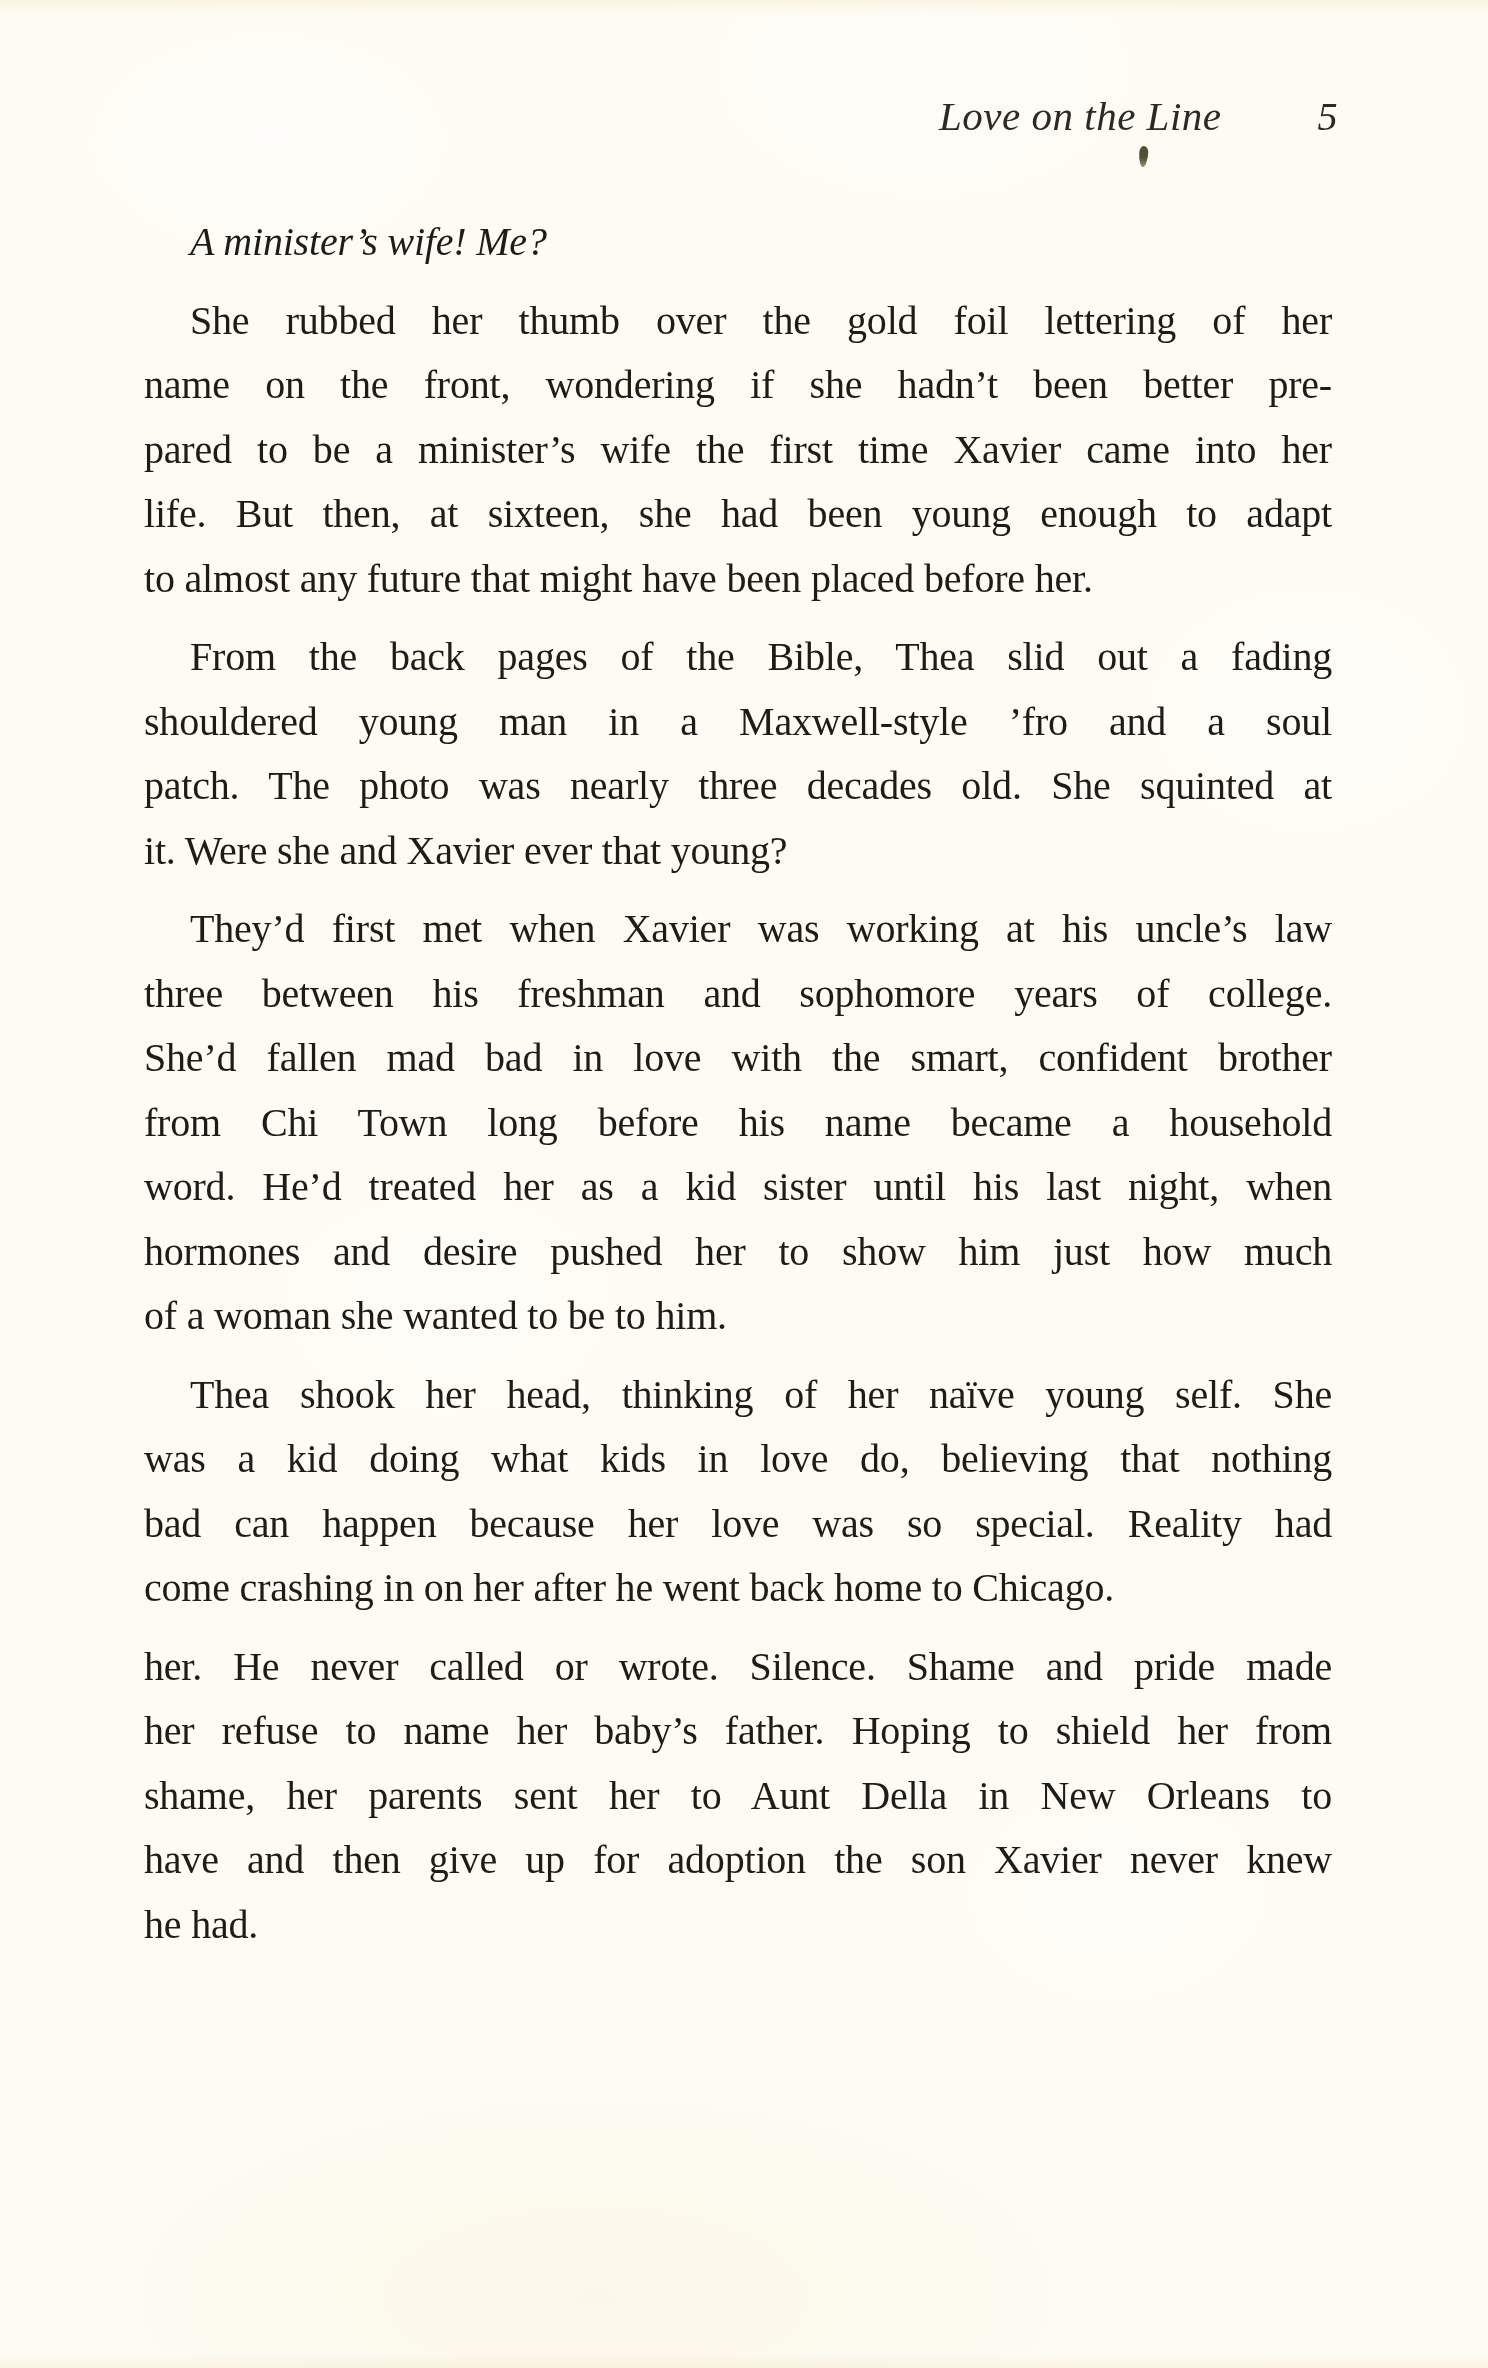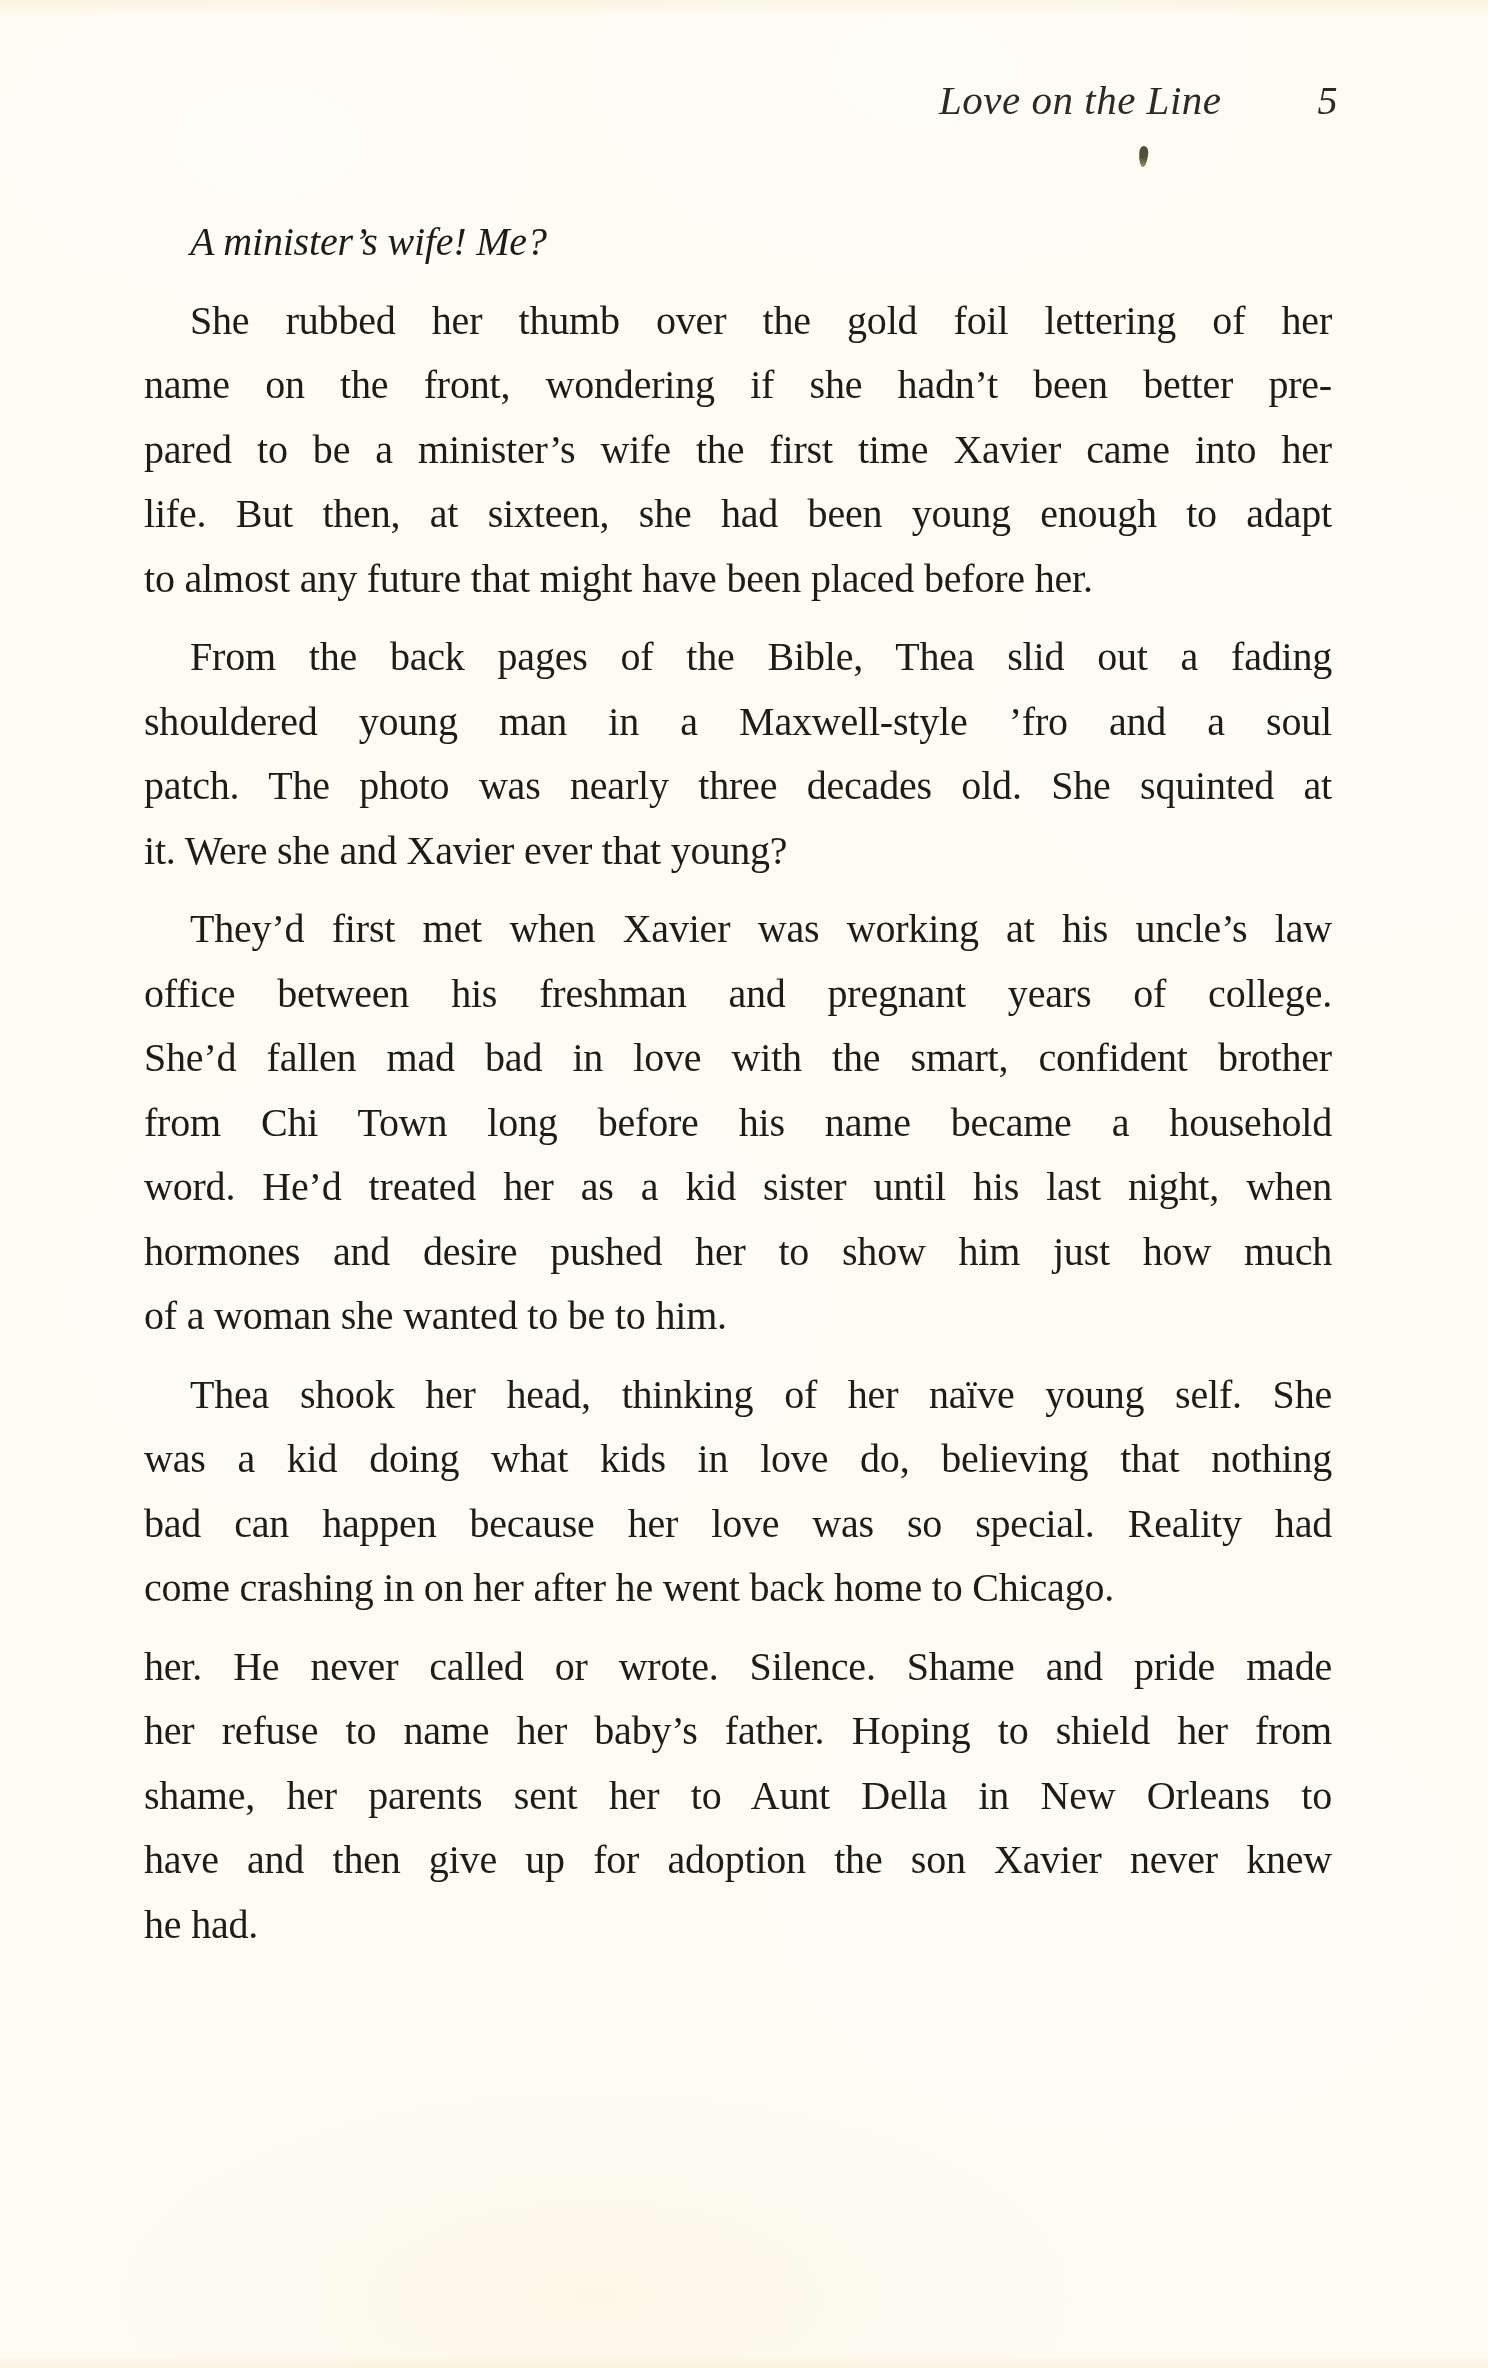--- a/index.html
+++ b/index.html
@@ -18,21 +18,21 @@
       radial-gradient(ellipse 500px 380px at 88% 30%, rgba(255,255,255,0.4), rgba(255,255,255,0) 70%),
       radial-gradient(ellipse 620px 420px at 30% 55%, rgba(255,255,255,0.35), rgba(255,255,255,0) 70%),
       radial-gradient(ellipse 560px 400px at 75% 80%, rgba(255,255,255,0.35), rgba(255,255,255,0) 70%),
       radial-gradient(ellipse 700px 300px at 40% 97%, rgba(250,243,222,0.45), rgba(250,243,222,0) 70%);
     font-family: "Liberation Serif", "DejaVu Serif", serif;
     color: #201f1a;
   }
 
   .running-header {
     position: absolute;
-    top: 76px;
+    top: 92px;
     right: 150px;
     display: flex;
     align-items: baseline;
     font-style: italic;
     font-size: 41px;
     letter-spacing: 0.5px;
     color: #2b2a24;
   }
   .running-header .folio {
     margin-left: 96px;
@@ -96,21 +96,21 @@
         <div class="line last">to almost any future that might have been placed before her.</div>
       </div>
       <div class="para">
         <div class="line first">From the back pages of the Bible, Thea slid out a fading</div>
         <div class="line">shouldered young man in a Maxwell-style ’fro and a soul</div>
         <div class="line">patch. The photo was nearly three decades old. She squinted at</div>
         <div class="line last">it. Were she and Xavier ever that young?</div>
       </div>
       <div class="para">
         <div class="line first">They’d first met when Xavier was working at his uncle’s law</div>
-        <div class="line">office between his freshman and pregnant years of college.</div>
+        <div class="line">three between his freshman and sophomore years of college.</div>
         <div class="line">She’d fallen mad bad in love with the smart, confident brother</div>
         <div class="line">from Chi Town long before his name became a household</div>
         <div class="line">word. He’d treated her as a kid sister until his last night, when</div>
         <div class="line">hormones and desire pushed her to show him just how much</div>
         <div class="line last">of a woman she wanted to be to him.</div>
       </div>
       <div class="para">
         <div class="line first">Thea shook her head, thinking of her naïve young self. She</div>
         <div class="line">was a kid doing what kids in love do, believing that nothing</div>
         <div class="line">bad can happen because her love was so special. Reality had</div>

